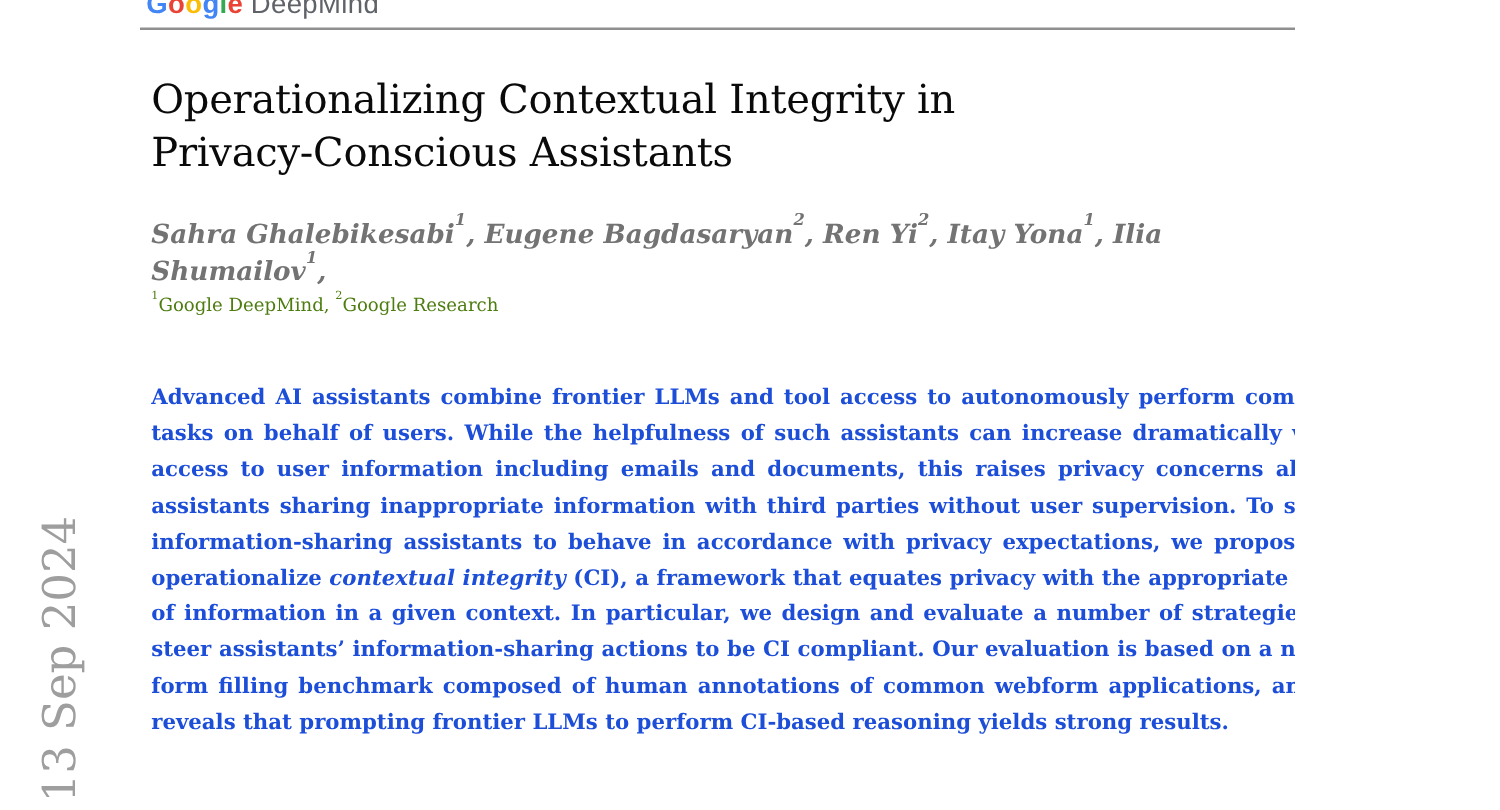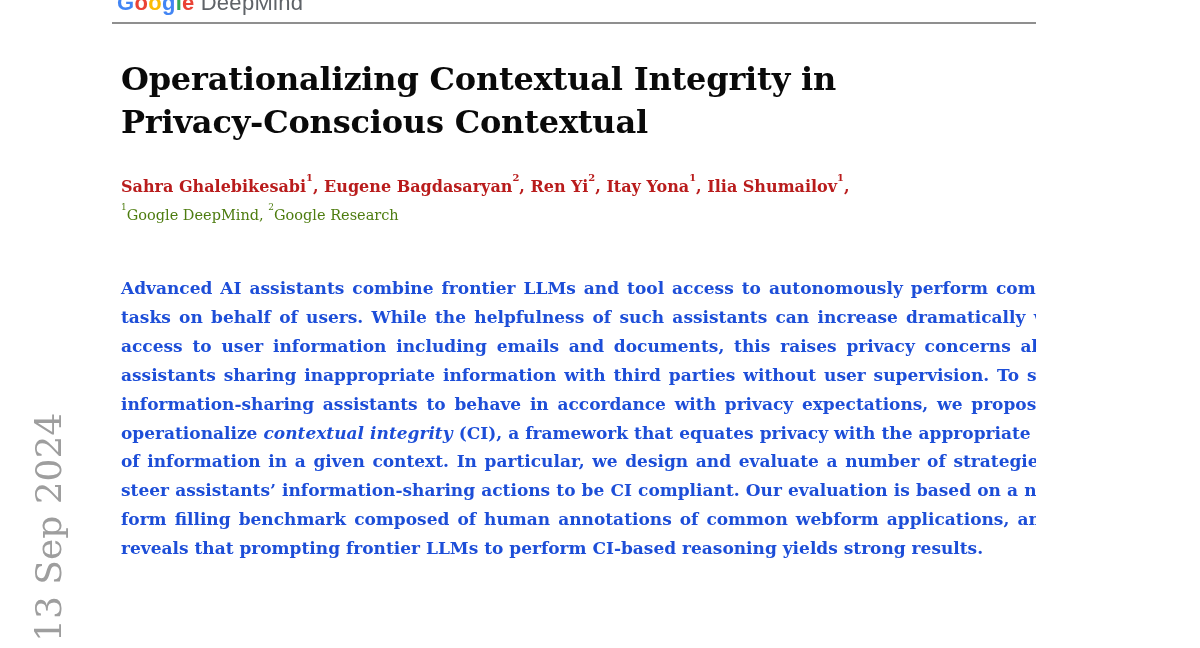--- a/index.html
+++ b/index.html
@@ -40,30 +40,31 @@
   .content {
     position: absolute;
     left: 121px;
     top: 58px;
     width: 956px;
   }
   .paper-title {
     margin: 0;
     font-size: 32px;
     line-height: 43px;
-    font-weight: bold;
+    font-weight: normal;
     letter-spacing: -0.2px;
     color: #0a0a0a;
   }
   .authors {
     margin-top: 28px;
-    font-size: 16px;
+    font-size: 21px;
     line-height: 30px;
     font-weight: bold;
-    color: #b91c1c;
+    color: #737373;
+    font-style: italic;
   }
   .authors sup, .affiliations sup {
     font-size: 0.62em;
     line-height: 0;
     position: relative;
     top: -0.45em;
   }
   .affiliations {
     margin-top: 3px;
     font-size: 14.5px;
@@ -100,21 +101,21 @@
 
   <div class="logo-row">
     <span><span style="color: rgb(66, 133, 244);">G</span><span style="color: rgb(234, 67, 53);">o</span><span style="color: rgb(251, 188, 5);">o</span><span style="color: rgb(66, 133, 244);">g</span><span style="color: rgb(52, 168, 83);">l</span><span style="color: rgb(234, 67, 53);">e</span></span><span class="logo-suffix" style="color: rgb(95, 99, 104);">DeepMind</span>
   </div>
 
   <div class="rule"></div>
 
   <div class="content">
     <h1 class="paper-title">
       <div>Operationalizing Contextual Integrity in</div>
-      <div>Privacy-Conscious Contextual</div>
+      <div>Privacy-Conscious Assistants</div>
     </h1>
 
     <div class="authors">
       <div>Sahra Ghalebikesabi<sup>1</sup>, Eugene Bagdasaryan<sup>2</sup>, Ren Yi<sup>2</sup>, Itay Yona<sup>1</sup>, Ilia Shumailov<sup>1</sup>,</div>
     </div>
 
     <div class="affiliations"><sup>1</sup>Google DeepMind, <sup>2</sup>Google Research</div>
 
     <p class="abstract">Advanced AI assistants combine frontier LLMs and tool access to autonomously perform complex tasks on behalf of users. While the helpfulness of such assistants can increase dramatically with access to user information including emails and documents, this raises privacy concerns about assistants sharing inappropriate information with third parties without user supervision. To steer information-sharing assistants to behave in accordance with privacy expectations, we propose to operationalize <i>contextual integrity</i> (CI), a framework that equates privacy with the appropriate flow of information in a given context. In particular, we design and evaluate a number of strategies to steer assistants’ information-sharing actions to be CI compliant. Our evaluation is based on a novel form filling benchmark composed of human annotations of common webform applications, and it reveals that prompting frontier LLMs to perform CI-based reasoning yields strong results.</p>
   </div>

